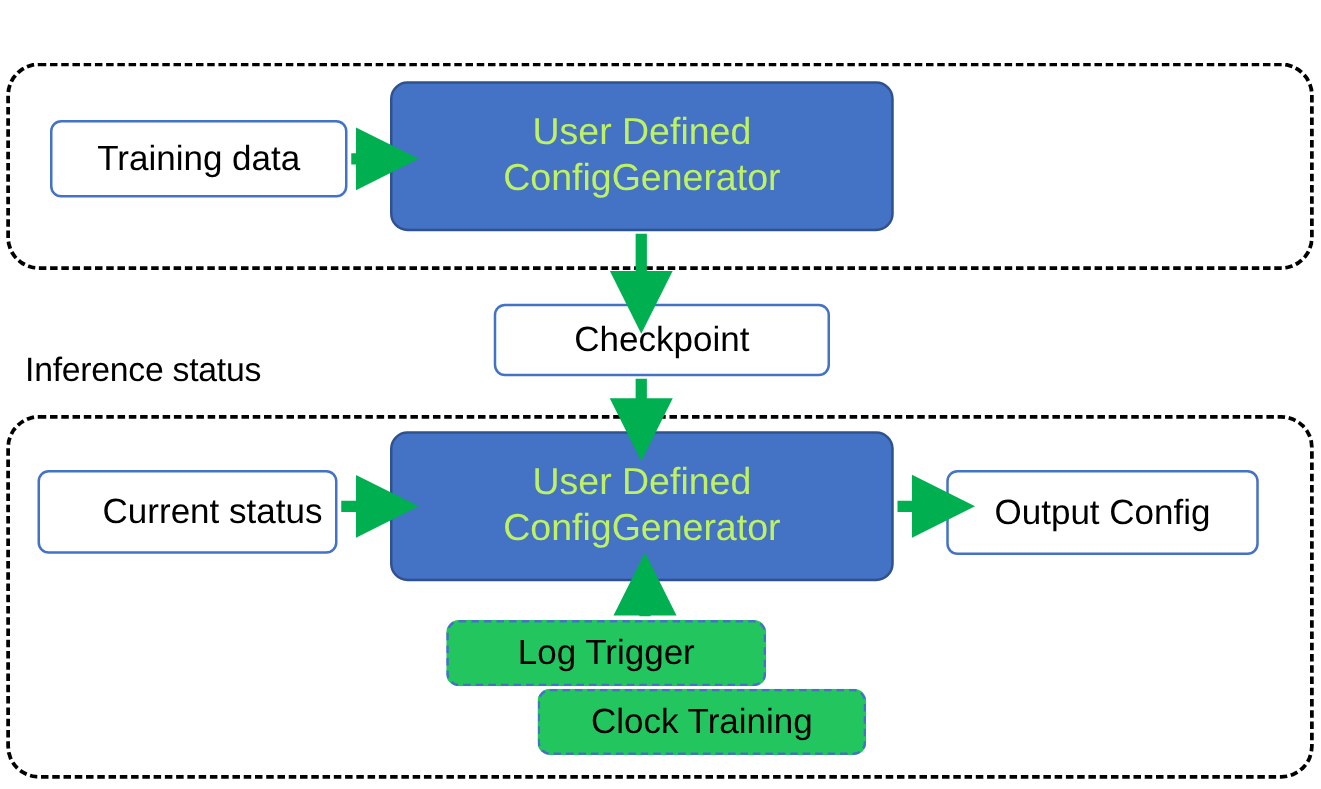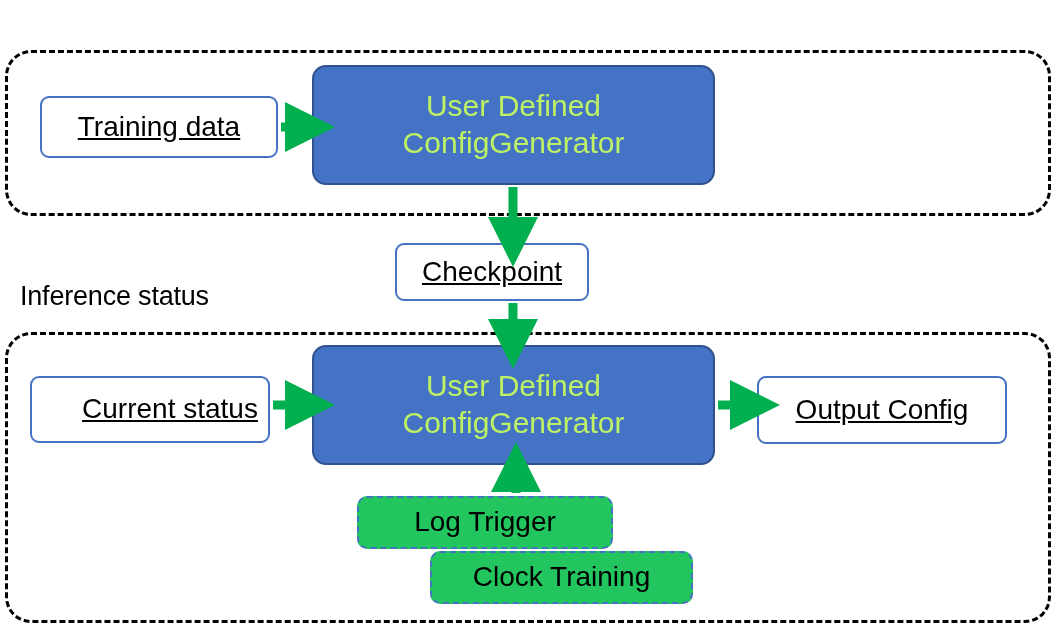--- a/index.html
+++ b/index.html
@@ -44,21 +44,20 @@
     background: #ffffff;
     border: 2px solid #4472C4;
     border-radius: 9px;
     display: flex;
     align-items: center;
     justify-content: center;
     color: #000000;
     font-size: 28px;
     line-height: 1.1;
     white-space: nowrap;
-    text-decoration: underline;
   }
 
   
   .node-filled {
     position: absolute;
     box-sizing: border-box;
     background: #4472C4;
     border: 2px solid #2F528F;
     border-radius: 14px;
     display: flex;
@@ -107,21 +106,21 @@
 
   <div class="node" style="left:40px; top:96px; width:238px; height:62px;">
     <span>Training data</span>
   </div>
 
   <div class="node-filled" style="left:312px; top:65px; width:403px; height:120px;">
     <span>User Defined</span>
     <span>ConfigGenerator</span>
   </div>
 
-  <div class="node" style="left:395px; top:243px; width:194px; height:58px;">
+  <div class="node" style="left:395px; top:243px; width:269px; height:58px;">
     <span>Checkpoint</span>
   </div>
 
   <div class="section-label" style="left:20px; top:283px;">Inference status</div>
 
   <div class="process-box" style="left:5px; top:332px; width:1046px; height:291px;"></div>
 
   <div class="node" style="left:30px; top:376px; width:240px; height:67px;padding-left:40px;">
     <span>Current status</span>
   </div>

